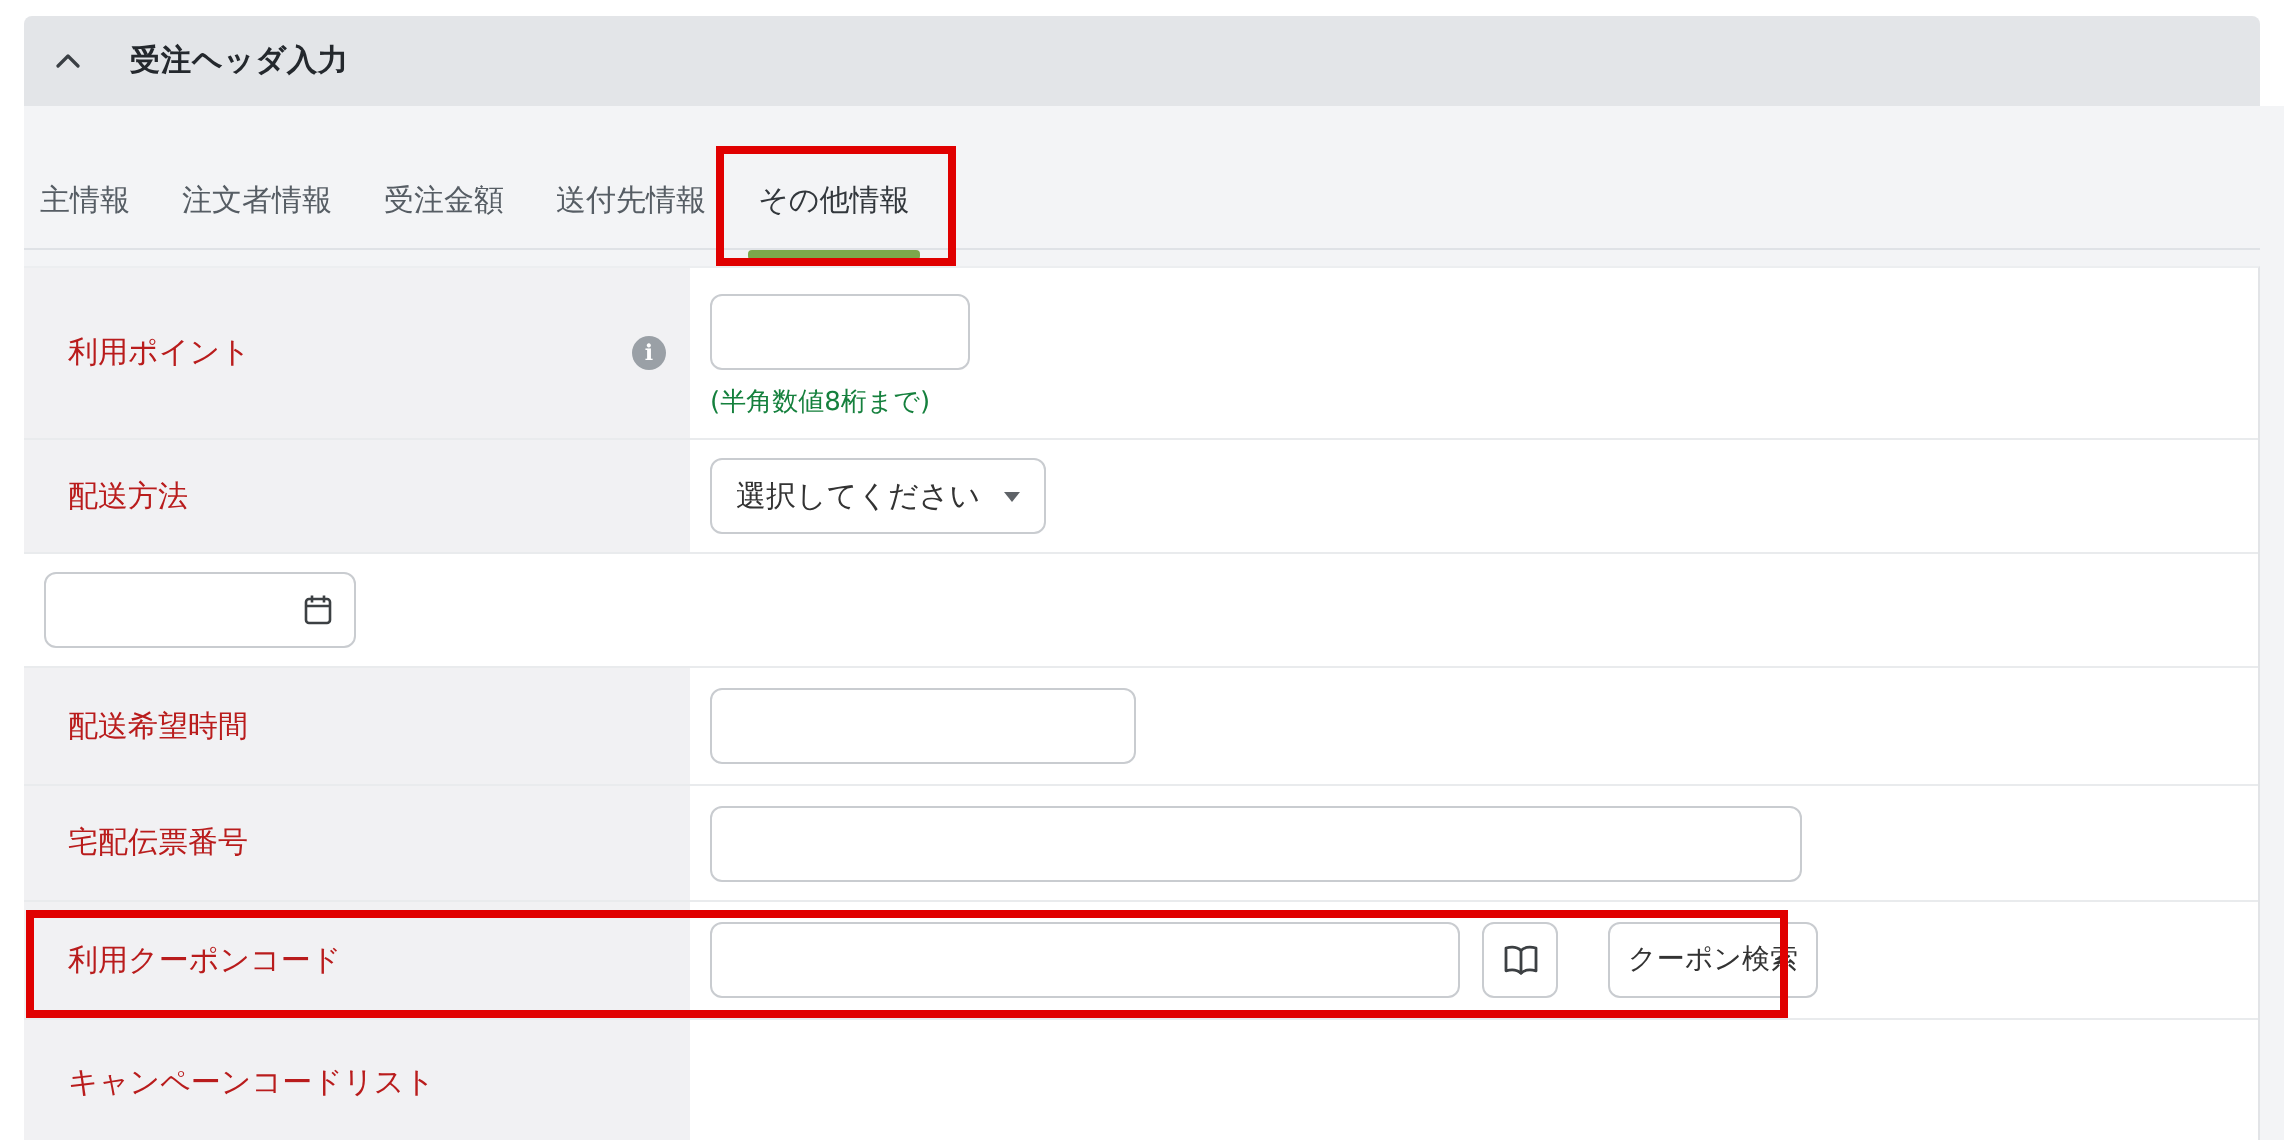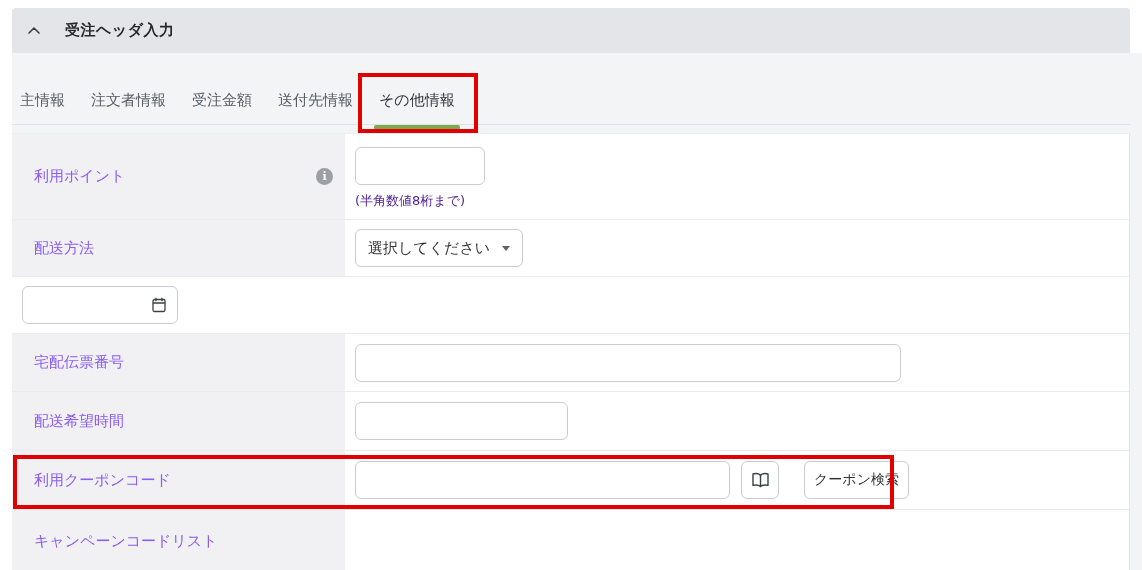--- a/index.html
+++ b/index.html
@@ -22,29 +22,29 @@
   .tab.active { color:#32373c; }
   .tab.active::after { content:""; position:absolute; left:-5px; right:-5px; bottom:0; height:5px;
                        border-radius:2px; background:#7ca84b; }
 
   
   .table { position:absolute; left:12px; top:133px; width:1118px; background:#fff;
            border-right:1px solid #e2e4e7; border-top:1px solid #eceef0; }
   .row { display:flex; border-bottom:1px solid #e9ebed; }
   .row.partial { border-bottom:none; }
   .cell-label { width:333px; min-width:333px; background:#f1f1f3; display:flex; align-items:center;
-                justify-content:space-between; padding:0 12px 0 22px; font-size:15px; color:#8b5cf6; }
+                justify-content:space-between; padding:0 12px 0 22px; font-size:15px; color:#b91c1c; }
   .cell-value { flex:1; padding-left:10px; display:flex; align-items:center; background:#fff; }
   .cell-value.stack { flex-direction:column; align-items:flex-start; justify-content:flex-start; padding-top:13px; }
   .h86{height:86px}.h57{height:57px}.h59{height:59px}.h58{height:58px}.h47{height:63px}.h14{height:14px}
 
   .inp { height:38px; border:1px solid #c9ccd0; border-radius:6px; font-size:15px; padding:0 10px;
          outline:none; background:#fff; color:#333; }
   .w130{width:130px}.w156{width:156px; padding-right:34px}.w213{width:213px}.w546{width:546px}.w375{width:375px}
-  .note { color:#4c1d95; font-size:13px; margin-top:7px; }
+  .note { color:#15803d; font-size:13px; margin-top:7px; }
 
   .select { height:38px; border:1px solid #c9ccd0; border-radius:6px; background:#fff; display:flex;
             align-items:center; gap:12px; padding:0 12px; font-size:15px; color:#333; cursor:pointer; }
   .caret { width:0; height:0; border-left:4px solid transparent; border-right:4px solid transparent;
            border-top:5px solid #5f6368; }
 
   .date-wrap { position:relative; display:flex; align-items:center; }
   .date-wrap .cal { position:absolute; right:11px; top:50%; transform:translateY(-50%); display:flex; cursor:pointer; }
 
   .icon-btn { width:38px; height:38px; border:1px solid #c9ccd0; border-radius:6px; background:#fff;
@@ -121,35 +121,35 @@
           <span class="cal">
             <svg width="16" height="16" viewBox="0 0 16 16" fill="none" stroke="#3c4043" stroke-width="1.3">
               <rect x="2" y="2.5" width="12" height="12" rx="1.5"></rect>
               <path d="M5 0.8 V4.2 M11 0.8 V4.2 M2 6 H14"></path>
             </svg>
           </span>
         </div>
       </div>
     </div>
 
+    <div class="row h59">
+      <div class="cell-label">
+        <span>配送希望時間</span>
+      </div>
+      <div class="cell-value">
+        <input class="inp w213" style="">
+      </div>
+    </div>
+
     <div class="row h58">
       <div class="cell-label">
         <span>宅配伝票番号</span>
       </div>
       <div class="cell-value">
         <input class="inp w546" style="">
-      </div>
-    </div>
-
-    <div class="row h59">
-      <div class="cell-label">
-        <span>配送希望時間</span>
-      </div>
-      <div class="cell-value">
-        <input class="inp w213" style="">
       </div>
     </div>
 
     <div class="row h59">
       <div class="cell-label">
         <span>利用クーポンコード</span>
       </div>
       <div class="cell-value">
         <input class="inp w375" style="">
         <button class="icon-btn">

